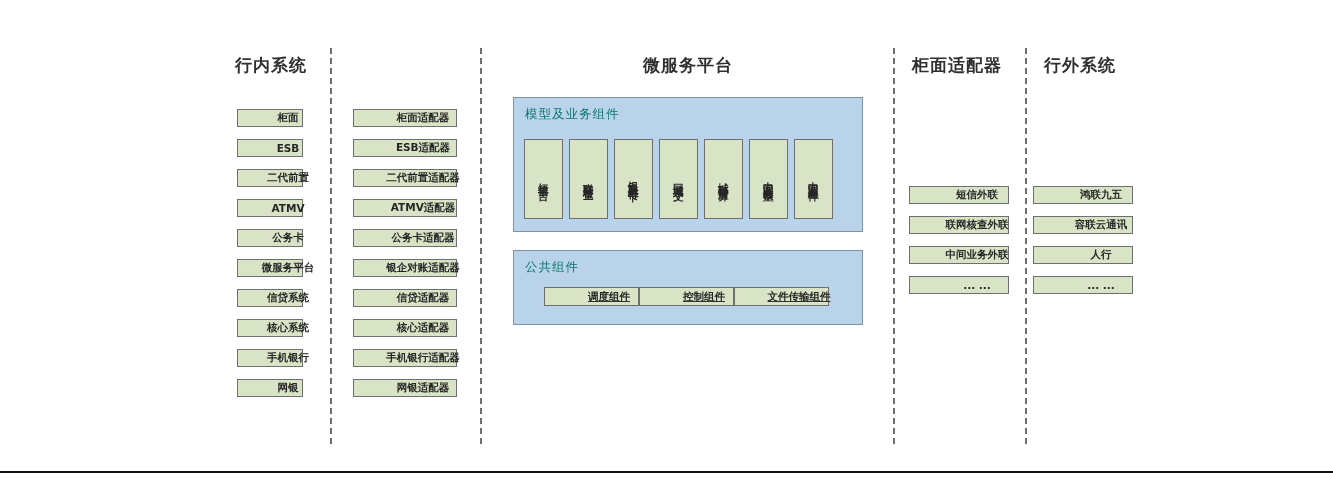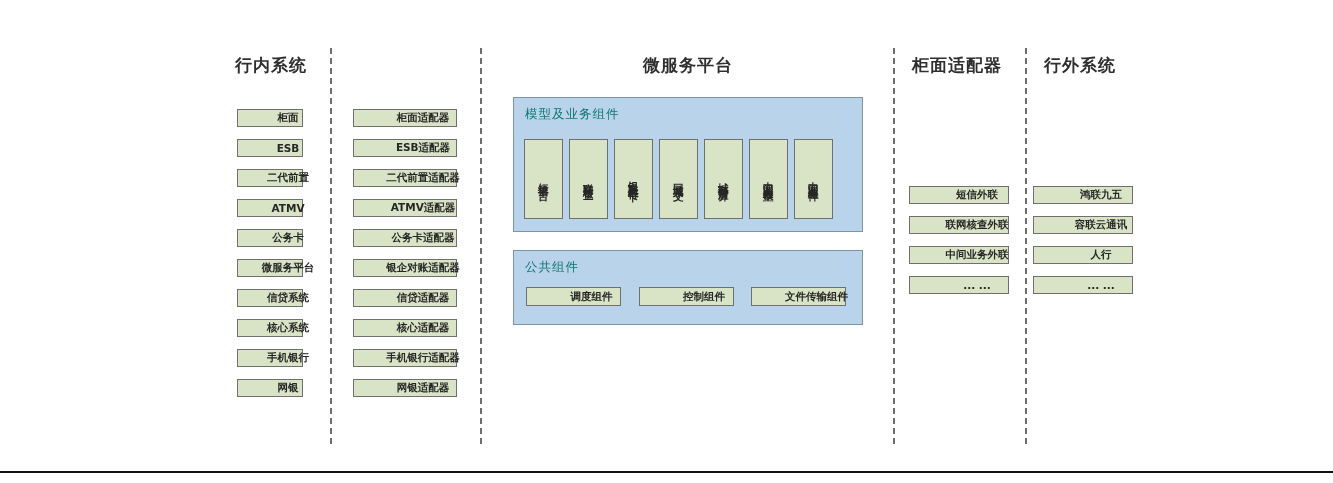--- a/index.html
+++ b/index.html
@@ -53,21 +53,21 @@
   .vrow { position: absolute; left: 10px; top: 41px; display: flex; }
   .vrow .gbox {
     width: 39px; height: 80px; margin-right: 6px;
     writing-mode: vertical-rl; text-orientation: upright;
     letter-spacing: 2px; line-height: 1; white-space: normal;
     padding: 2px 0;
   }
 
   .hrow {
     position: absolute; left: 12px; right: 16px;
-    display: flex; justify-content: space-between;
+    display: flex; justify-content: center; text-decoration: underline;
   }
   .hrow .gbox { width: 95px; height: 19px; }
 
   .baseline {
     position: absolute; left: 0; top: 471px;
     width: 1333px; height: 2px; background: #111;
   }
 </style>
 </head>
 <body>

